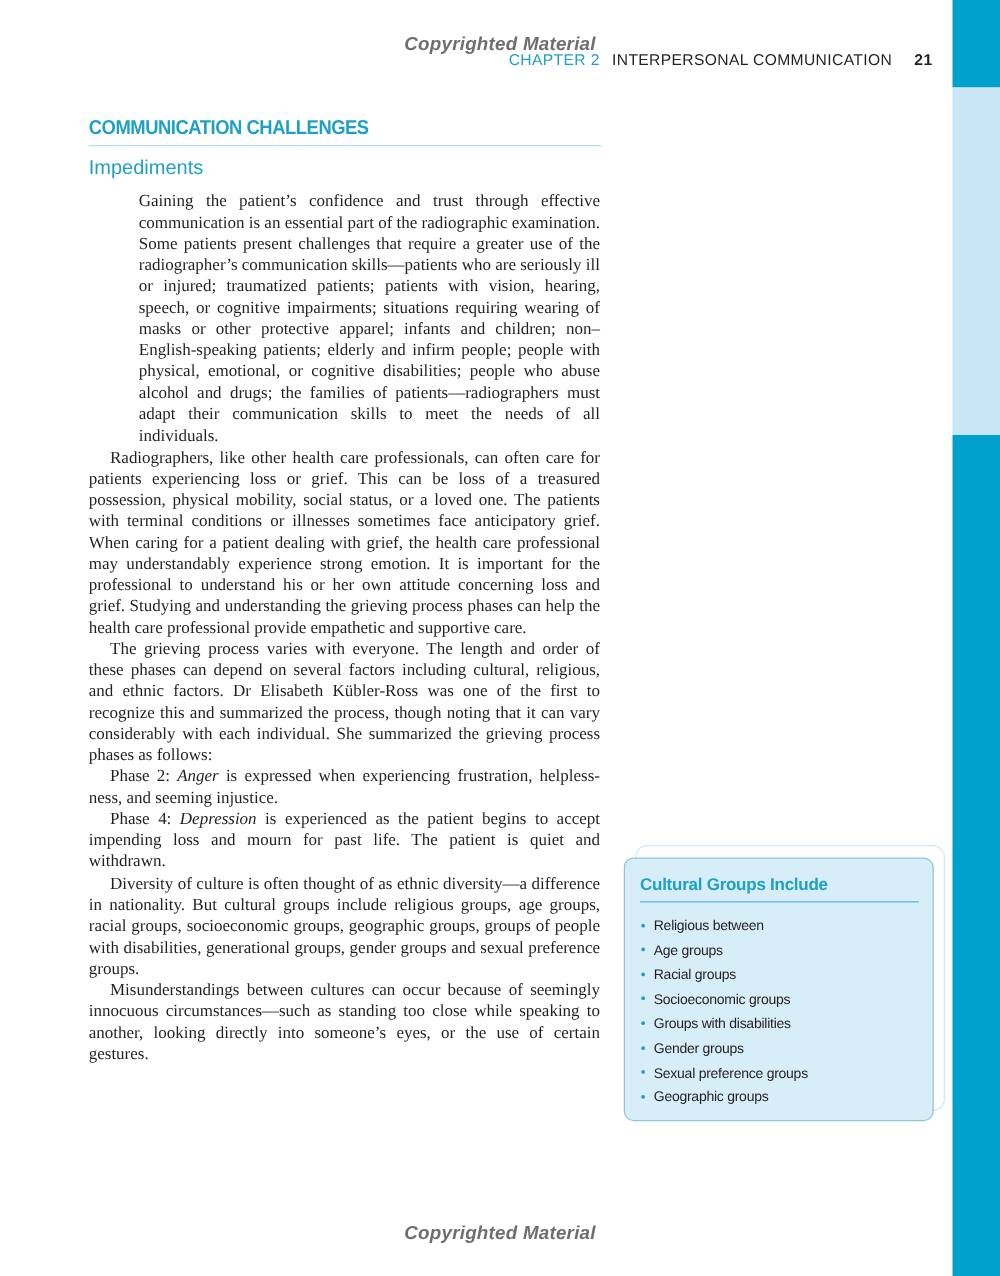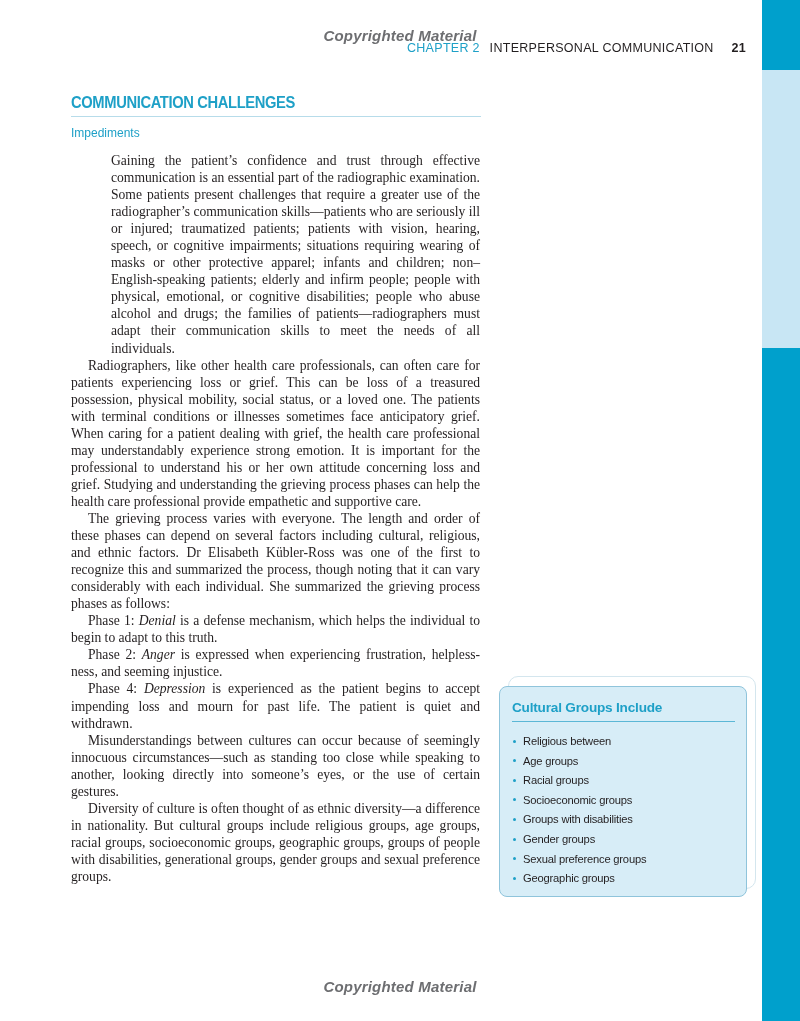--- a/index.html
+++ b/index.html
@@ -38,21 +38,21 @@
       letter-spacing: -0.4px; transform: scaleX(0.92); transform-origin: left;
       margin: 0;
     }
     .section-rule {
       position: absolute; left: 71px; top: 116px; width: 410px; height: 1px;
       background: #b7dcea;
     }
     .sub-heading {
       position: absolute; left: 71px; top: 126px;
       font-family: "Liberation Sans", "DejaVu Sans", sans-serif;
-      font-size: 12px; color: #1ea0c7; margin: 0; font-weight: normal;
+      font-size: 16px; color: #1ea0c7; margin: 0; font-weight: normal;
     }
     .body-text {
       position: absolute; left: 71px; top: 152px; width: 409px;
       font-size: 13.6px; line-height: 17.05px; text-align: justify;
       hyphens: manual;
     }
     .body-text p { margin: 0; text-indent: 17px; }
     .body-text p.first { text-indent: 0; margin-left: 40px; }
     .body-text p.phase { text-indent: 17px; }
 
@@ -101,25 +101,24 @@
 <div class="edge-strip strip-bot"></div>
 
 <h2 class="section-heading">COMMUNICATION CHALLENGES</h2>
 <div class="section-rule"></div>
 <h3 class="sub-heading">Impediments</h3>
 
 <div class="body-text">
   <p class="first">Gaining the patient’s confidence and trust through effective communi­cation is an essential part of the radiographic examination. Some patients present challenges that require a greater use of the radiogra­pher’s communication skills—patients who are seriously ill or injured; traumatized patients; patients with vision, hearing, speech, or cognitive impairments; situations requiring wearing of masks or other protective apparel; infants and children; non–English-speaking patients; elderly and infirm people; people with physical, emotional, or cognitive disabil­ities; people who abuse alcohol and drugs; the families of patients—radiographers must adapt their communication skills to meet the needs of all individuals.</p>
   <p>Radiographers, like other health care professionals, can often care for patients experiencing loss or grief. This can be loss of a treasured possession, physical mobility, social status, or a loved one. The patients with terminal conditions or illnesses sometimes face anticipatory grief. When caring for a patient dealing with grief, the health care professional may understandably experience strong emotion. It is important for the professional to understand his or her own attitude concerning loss and grief. Studying and understanding the grieving process phases can help the health care professional provide empathetic and supportive care.</p>
   <p>The grieving process varies with everyone. The length and order of these phases can depend on several factors including cultural, religious, and ethnic factors. Dr Elisabeth Kübler-Ross was one of the first to recognize this and summarized the process, though noting that it can vary considerably with each individual. She summarized the grieving process phases as follows:</p>
-  <p class="phase"><span>Phase 1: </span><em>Denial</em><span> is a defense mechanism, which helps the individual to begin to adapt to this truth.</span></p>
   <p class="phase"><span>Phase 2: </span><em>Anger</em><span> is expressed when experiencing frustration, helpless­ness, and seeming injustice.</span></p>
   <p class="phase"><span>Phase 4: </span><em>Depression</em><span> is experienced as the patient begins to accept impending loss and mourn for past life. The patient is quiet and withdrawn.</span></p>
+  <p>Diversity of culture is often thought of as ethnic diversity—a differ­ence in nationality. But cultural groups include religious groups, age groups, racial groups, socioeconomic groups, geographic groups, groups of people with disabilities, generational groups, gender groups and sexual preference groups.</p>
   <p>Misunderstandings between cultures can occur because of seemingly innocuous circumstances—such as standing too close while speaking to another, looking directly into someone’s eyes, or the use of certain gestures.</p>
-  <p>Diversity of culture is often thought of as ethnic diversity—a differ­ence in nationality. But cultural groups include religious groups, age groups, racial groups, socioeconomic groups, geographic groups, groups of people with disabilities, generational groups, gender groups and sexual preference groups.</p>
 </div>
 
 <div class="box-shadow-frame"></div>
 <div class="cultural-box">
   <h4 class="box-title">Cultural Groups Include</h4>
   <div class="box-rule"></div>
   <ul class="box-list">
     <li><span class="bullet"></span><span>Religious between</span></li>
     <li><span class="bullet"></span><span>Age groups</span></li>
     <li><span class="bullet"></span><span>Racial groups</span></li>

